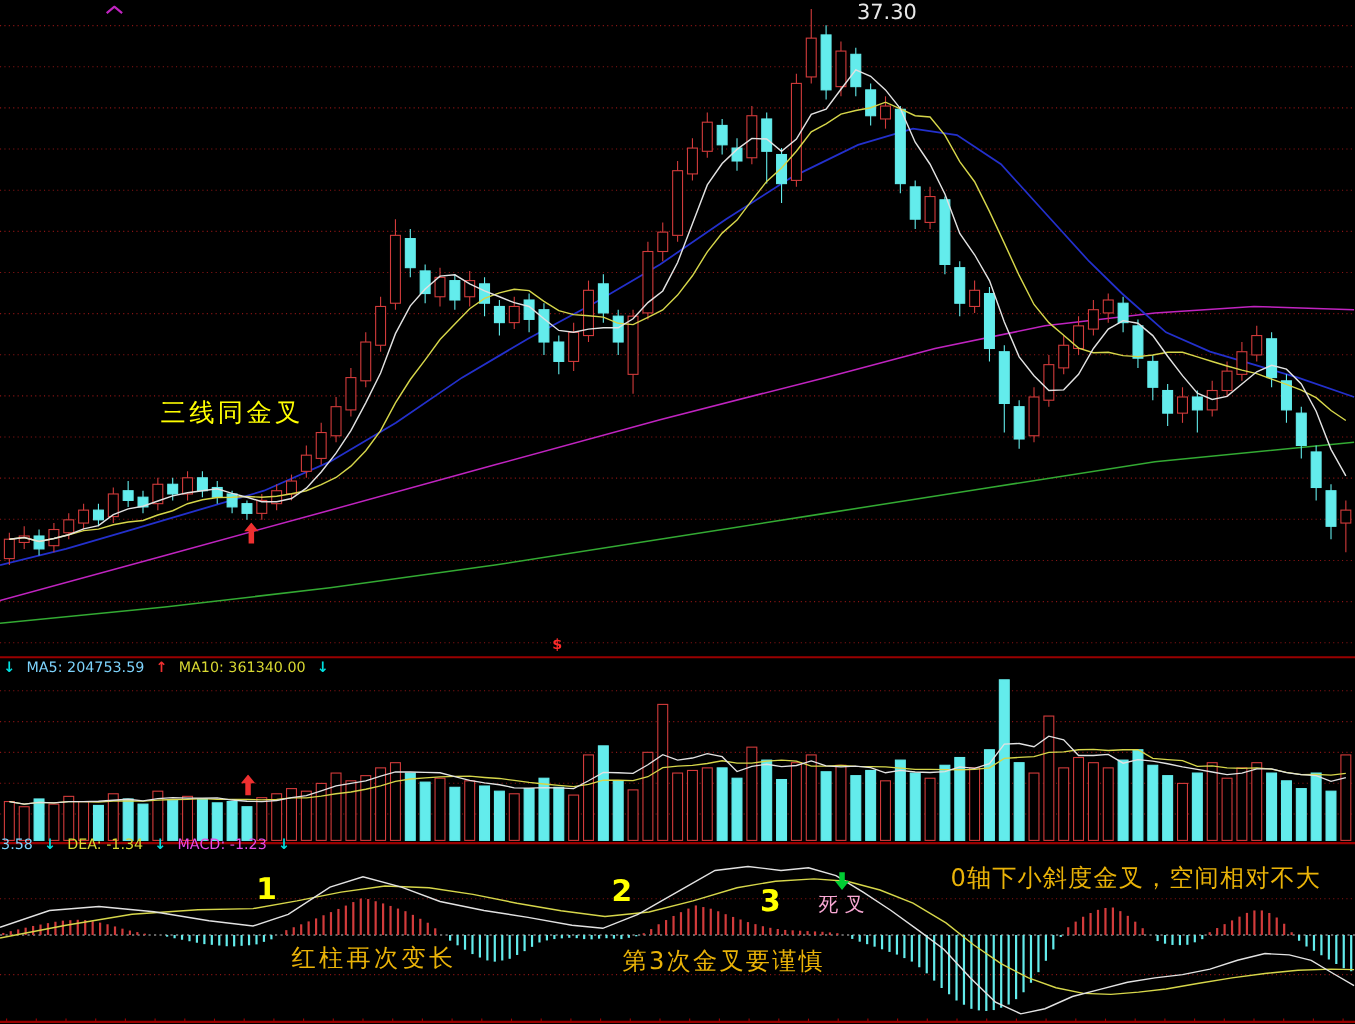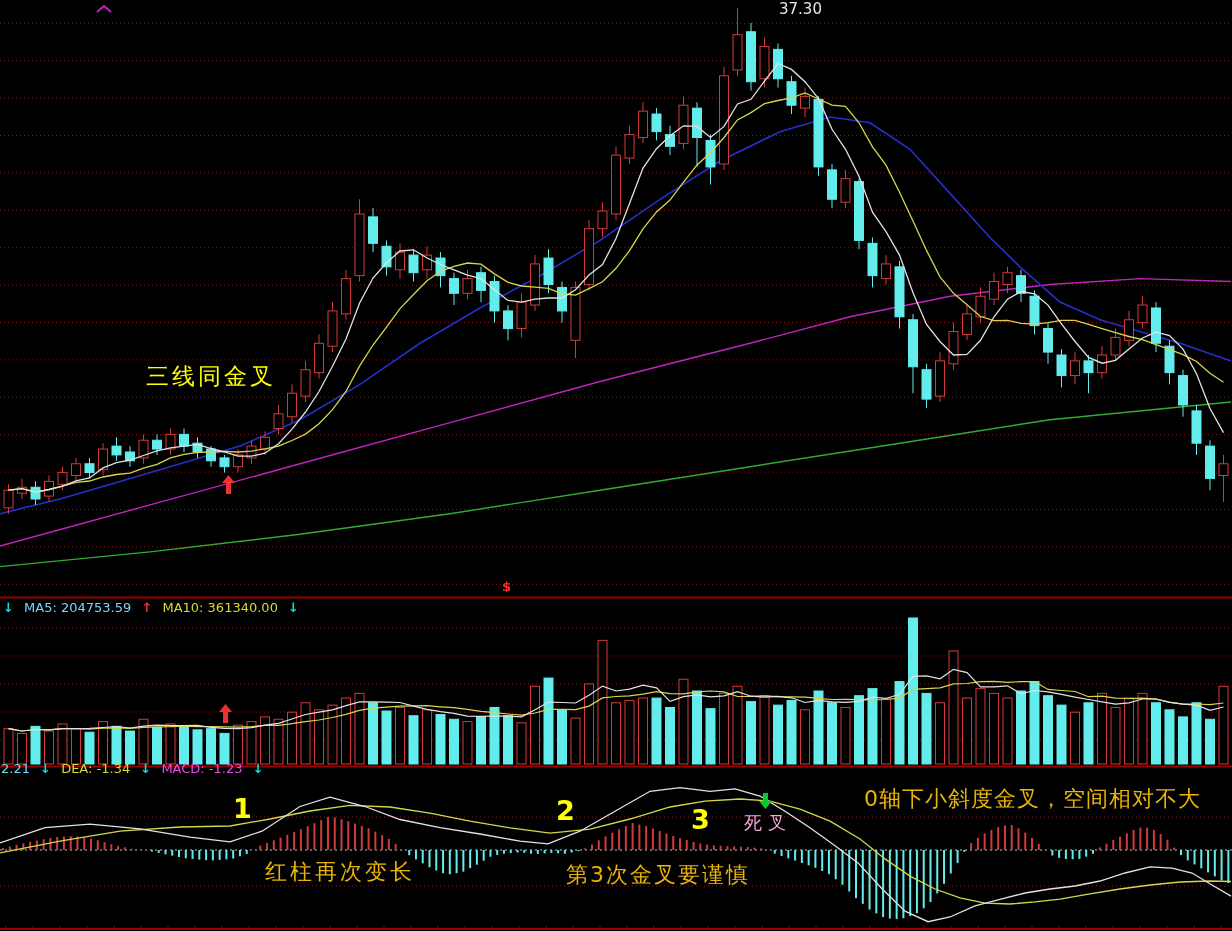--- a/index.html
+++ b/index.html
@@ -1,20 +1,20 @@
 <!DOCTYPE html>
 <html><head>
 <meta charset="utf-8">
 <style>
   html,body{margin:0;padding:0;background:#000;}
   #app{position:relative;width:1232px;height:931px;background:#000;overflow:hidden;
        font-family:"DejaVu Sans","Liberation Sans",sans-serif;}
   #chart{position:absolute;left:0;top:0;}
   .ann{position:absolute;white-space:nowrap;line-height:1;}
-  .peak-label{left:779px;top:2px;color:#e8e8e8;font-size:15px;}
+  .peak-label{left:779px;top:2px;color:#e8e8e8;font-size:19px;}
   .sanxian{left:146px;top:365px;color:#ffff00;font-size:23px;letter-spacing:3px;}
   .marker-s{left:502px;top:580px;color:#ff2a2a;font-size:13px;font-weight:bold;}
   .magenta-tick{left:96px;top:0px;}
   .hdr{font-size:13px;letter-spacing:0px;}
   .vol-header{left:3px;top:601px;}
   .macd-header{left:1px;top:762px;}
   .hdr span{margin-right:6px;}
   .t-white{color:#7dd3fc;} .t-yellow{color:#d8d832;} .t-magenta{color:#e84ce8;}
   .a-cyan{color:#00e0e0;font-weight:bold;} .a-red{color:#ee3030;font-weight:bold;}
   .num-marker{color:#ffff00;font-size:27px;font-weight:bold;}
@@ -616,21 +616,21 @@
     <span class="a-cyan">↓</span>
   </div>
 
   <div class="arrow arrow-vol">
     <svg width="15" height="20">
         <polygon points="7.5,0 14,8 10,8 10,19 5,19 5,8 1,8" fill="#ee3030"></polygon>
       </svg>
   </div>
 
   <div class="ann hdr macd-header">
-    <span class="t-white">2.21</span>
+    <span class="t-white">3.58</span>
     <span class="a-cyan">↓</span>
     <span class="t-yellow">DEA: -1.34</span>
     <span class="a-cyan">↓</span>
     <span class="t-magenta">MACD: -1.23</span>
     <span class="a-cyan">↓</span>
   </div>
 
   <div class="ann num-marker m1">1</div>
   <div class="ann num-marker m2">2</div>
   <div class="ann num-marker m3">3</div>

